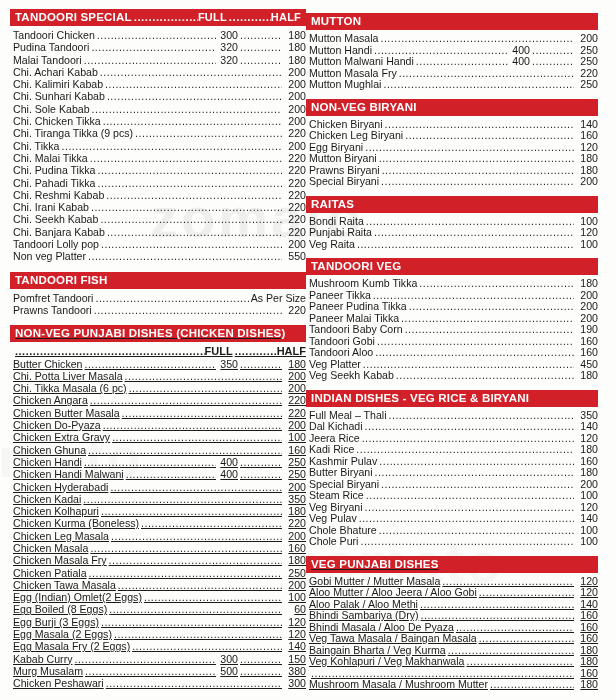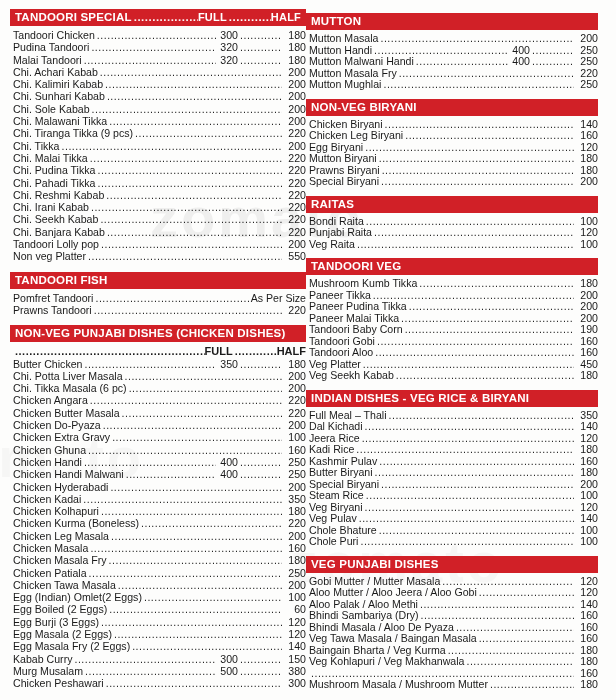--- a/index.html
+++ b/index.html
@@ -22,21 +22,21 @@
     overflow:hidden;
   }
   .cols{display:flex;gap:0;position:relative;z-index:2;}
   .col{display:flex;flex-direction:column;}
   .col-left{flex:0 0 296px;width:296px;}
   .col-right{flex:0 0 292px;width:292px;margin-top:4px;}
 
   .section{display:flex;flex-direction:column;}
   .col-left .section{margin-bottom:9px;}
   .col-right .section{margin-bottom:8px;}
-  .section:last-child{margin-bottom:0;}
+  .section:last-child{margin-bottom:0;text-decoration:underline;}
 
   .bar{
     display:flex;align-items:baseline;
     background:var(--red);color:#ffffff;
     font-weight:bold;font-size:11.5px;line-height:17px;height:17px;
     padding:0 5px 0 5px;margin-bottom:3px;
     letter-spacing:.2px;white-space:nowrap;
   }
   .bar .dots{color:rgba(255,255,255,.95);}
   .bar .collabel{font-size:11px;}
@@ -133,21 +133,21 @@
             <span class="item-name">Chi. Sunhari Kabab</span>
             <span class="dots"></span>
             <span class="price">200</span>
           </div>
           <div class="row">
             <span class="item-name">Chi. Sole Kabab</span>
             <span class="dots"></span>
             <span class="price">200</span>
           </div>
           <div class="row">
-            <span class="item-name">Chi. Malawani Tikka</span>
+            <span class="item-name">Chi. Chicken Tikka</span>
             <span class="dots"></span>
             <span class="price">200</span>
           </div>
           <div class="row">
             <span class="item-name">Chi. Tiranga Tikka (9 pcs)</span>
             <span class="dots"></span>
             <span class="price">220</span>
           </div>
           <div class="row">
             <span class="item-name">Chi. Tikka</span>
@@ -325,21 +325,21 @@
             <span class="item-name">Chicken Tawa Masala</span>
             <span class="dots"></span>
             <span class="price">200</span>
           </div>
           <div class="row">
             <span class="item-name">Egg (Indian) Omlet(2 Eggs)</span>
             <span class="dots"></span>
             <span class="price">100</span>
           </div>
           <div class="row">
-            <span class="item-name">Egg Boiled (2 Eggs)</span>
+            <span class="item-name">Egg Boiled (8 Eggs)</span>
             <span class="dots"></span>
             <span class="price">60</span>
           </div>
           <div class="row">
             <span class="item-name">Egg Burji (3 Eggs)</span>
             <span class="dots"></span>
             <span class="price">120</span>
           </div>
           <div class="row">
             <span class="item-name">Egg Masala (2 Eggs)</span>

